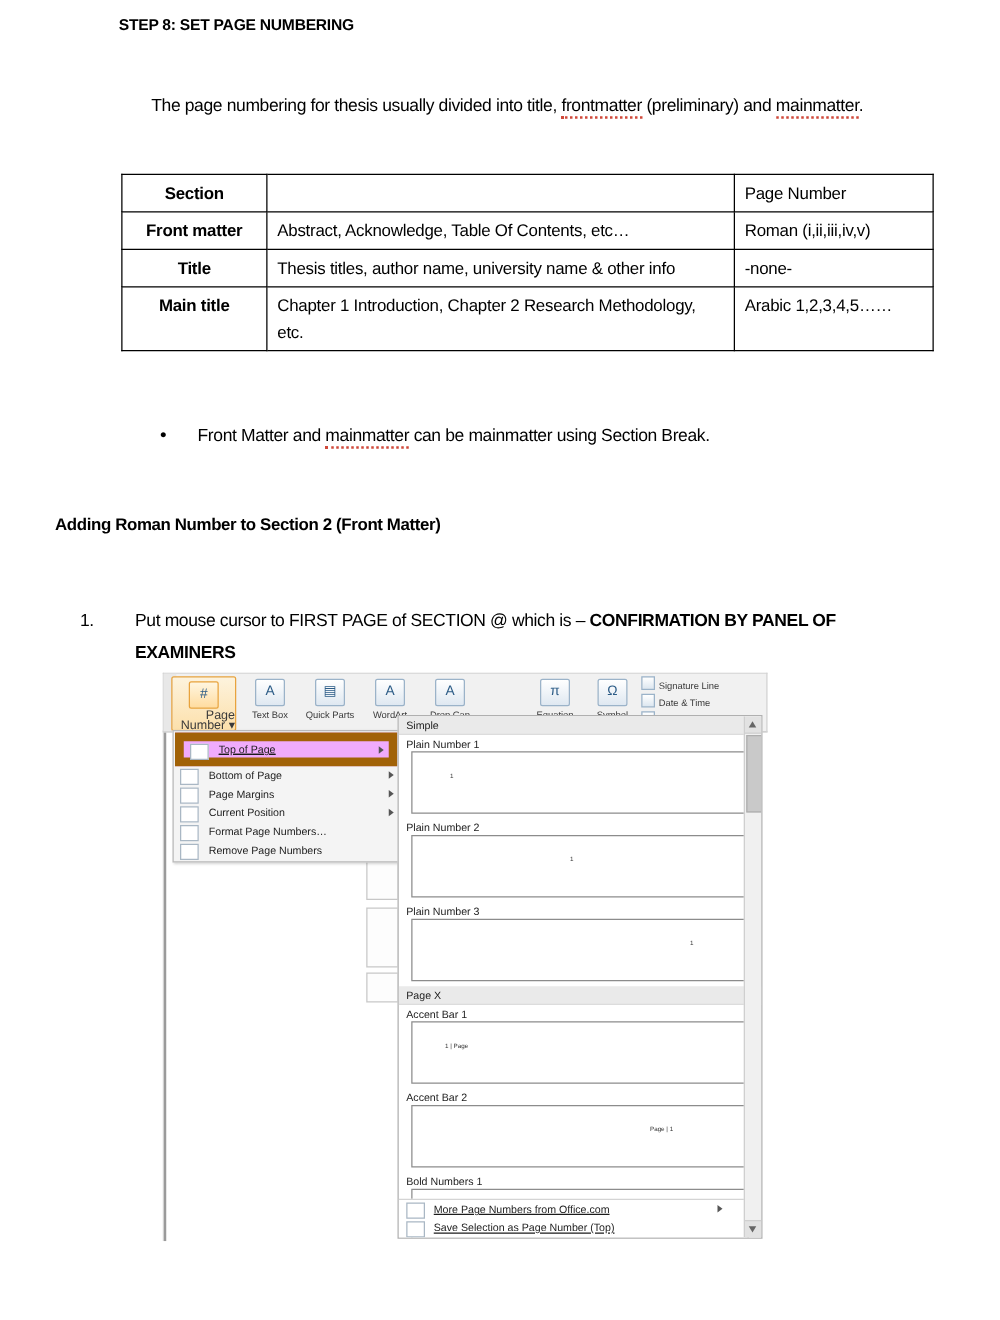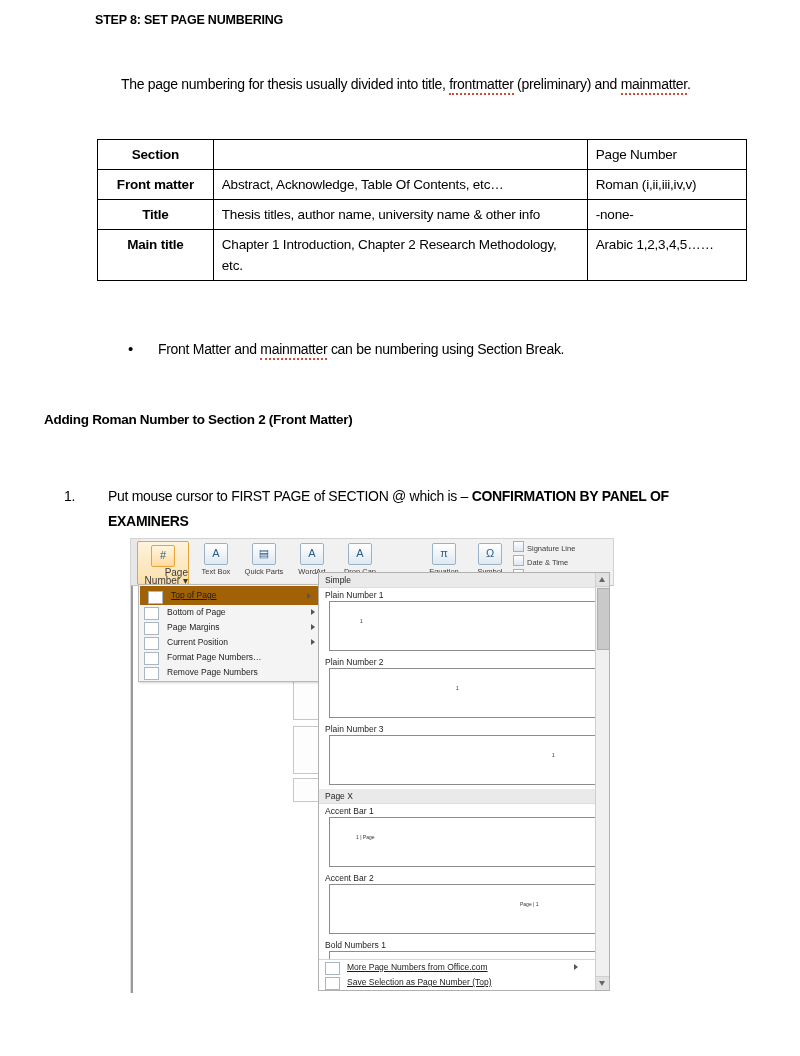--- a/index.html
+++ b/index.html
@@ -213,22 +213,22 @@
   }
   .dd-item {
     position: relative;
     height: 15px;
     line-height: 15px;
     padding-left: 28px;
     padding-right: 14px;
     white-space: nowrap;
   }
   .dd-item.hl {
-    background: #a16207;
-    border: 3px solid #a16207;
+    background: #f0abfc;
+    border: 7px solid #a16207;
     height: 13px;
     line-height: 13px;
     margin: 0 1px;
     text-decoration: underline;
   }
   .dd-ico {
     position: absolute;
     left: 5px; top: 2px;
     width: 13px; height: 11px;
     border: 1px solid #a9b7c4;
@@ -391,21 +391,21 @@
     </tr>
     <tr>
       <td class="col-section">Main title</td>
       <td class="col-desc">Chapter 1 Introduction, Chapter 2 Research Methodology, etc.</td>
       <td class="col-page">Arabic 1,2,3,4,5……</td>
     </tr>
   </tbody>
     </table>
 
   <div class="bullet-line">
-    <span class="bullet-dot">•</span><span>Front Matter and </span><span class="spell">mainmatter</span><span> can be numbering using Section Break.</span>
+    <span class="bullet-dot">•</span><span>Front Matter and </span><span class="spell">mainmatter</span><span> can be mainmatter using Section Break.</span>
   </div>
 
   <div class="section-heading">Adding Roman Number to Section 2 (Front Matter)</div>
 
   <div class="numbered-item">
     <span class="num-marker">1.</span>
     <span class="num-body"><span>Put mouse cursor to FIRST PAGE of SECTION @ which is – </span><span class="bold-run">CONFIRMATION BY PANEL OF EXAMINERS</span></span>
   </div>
 
   <div class="shot">

